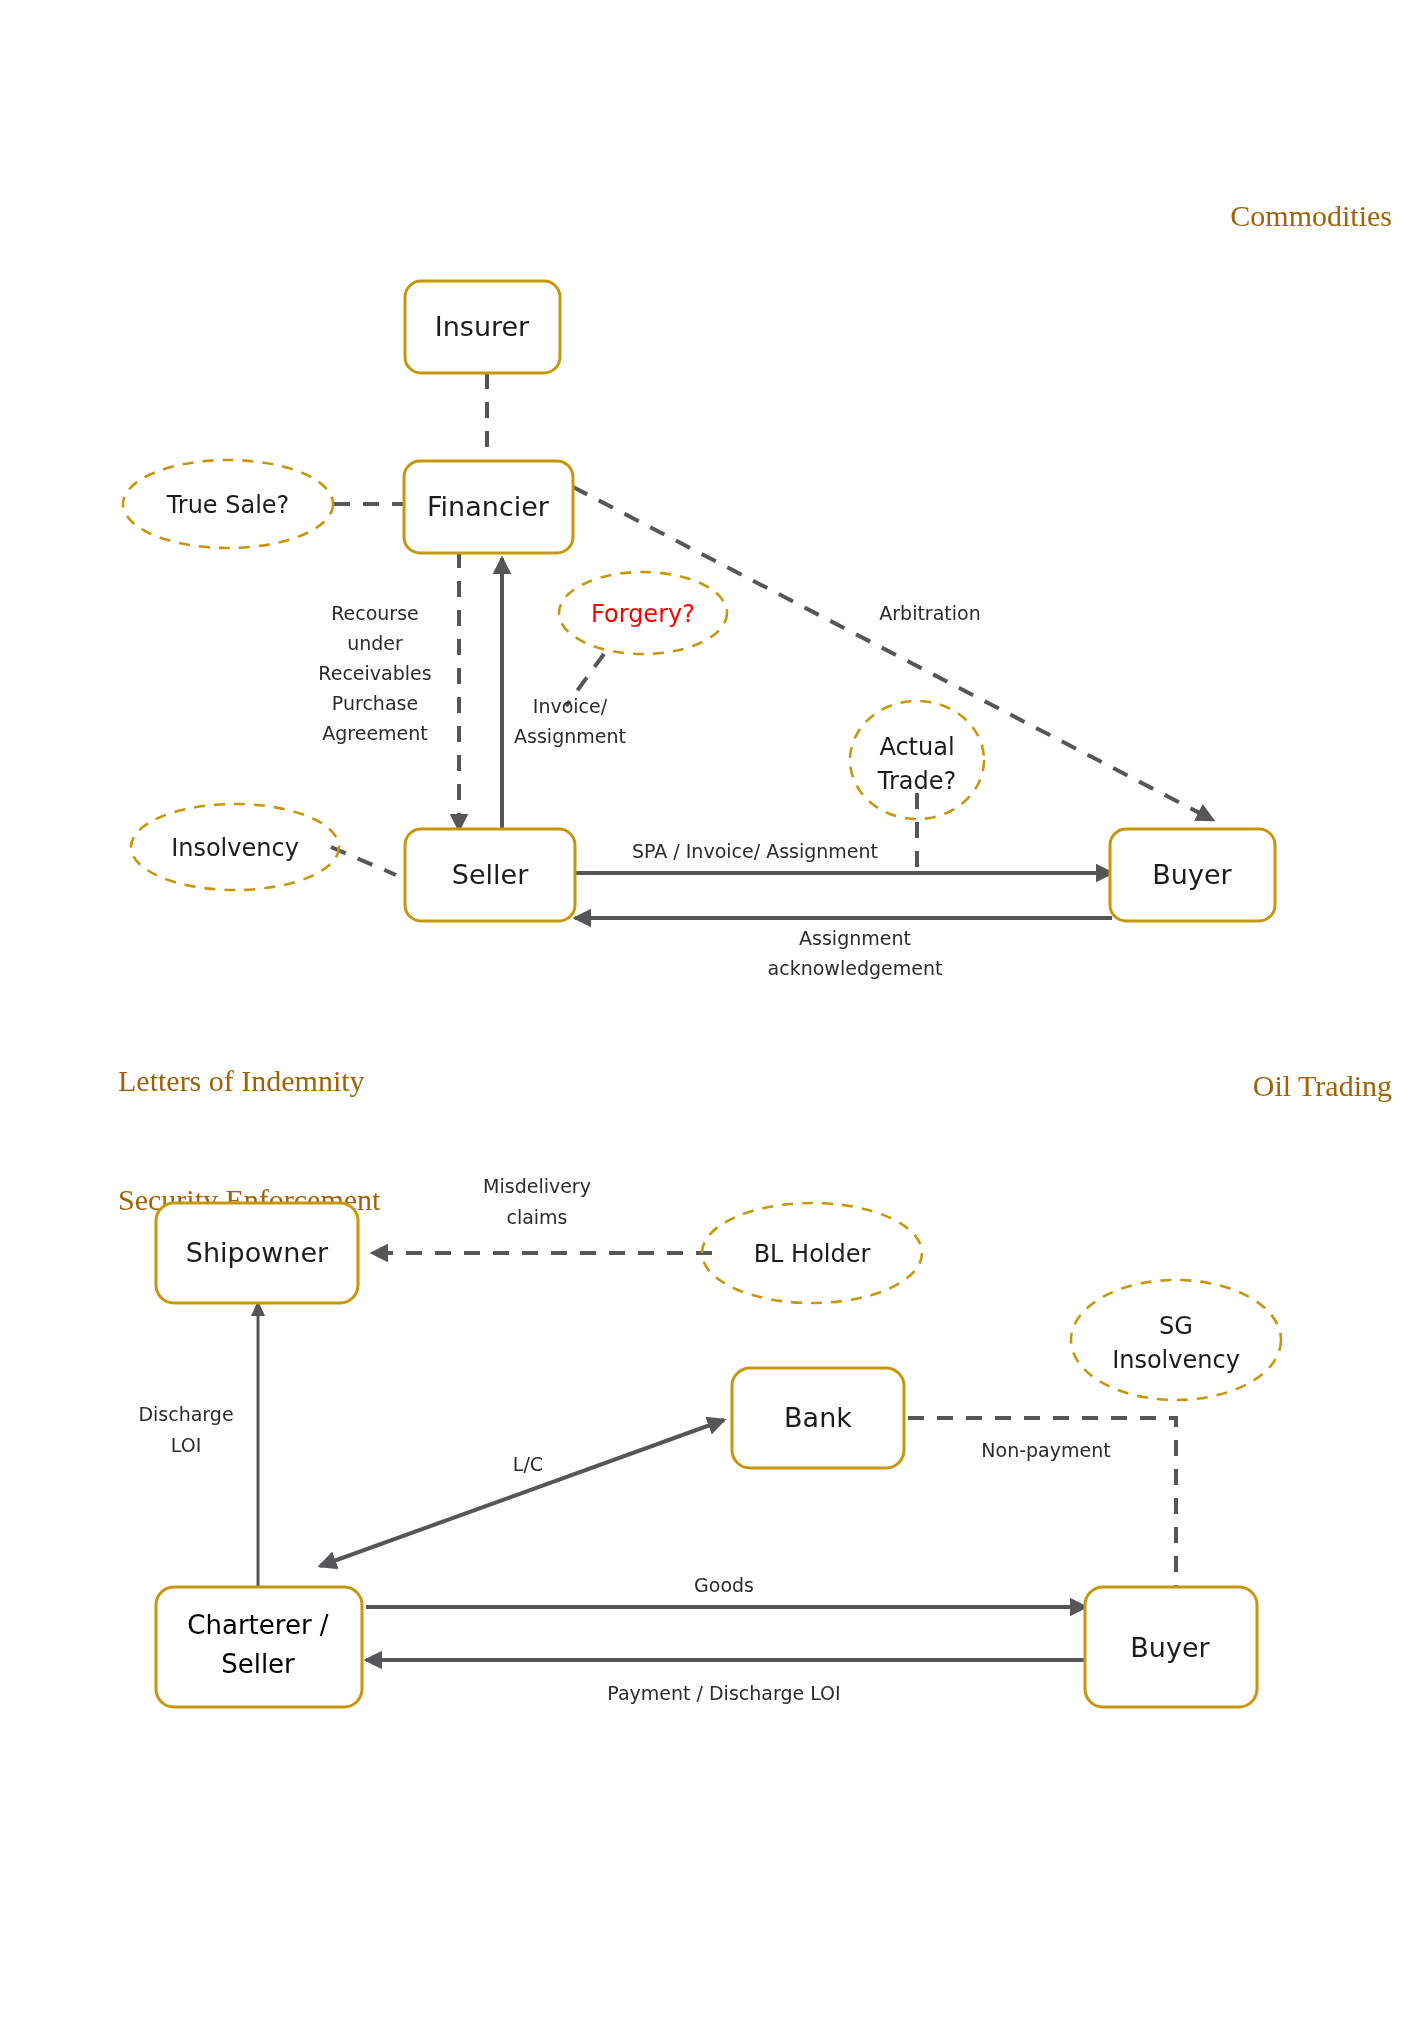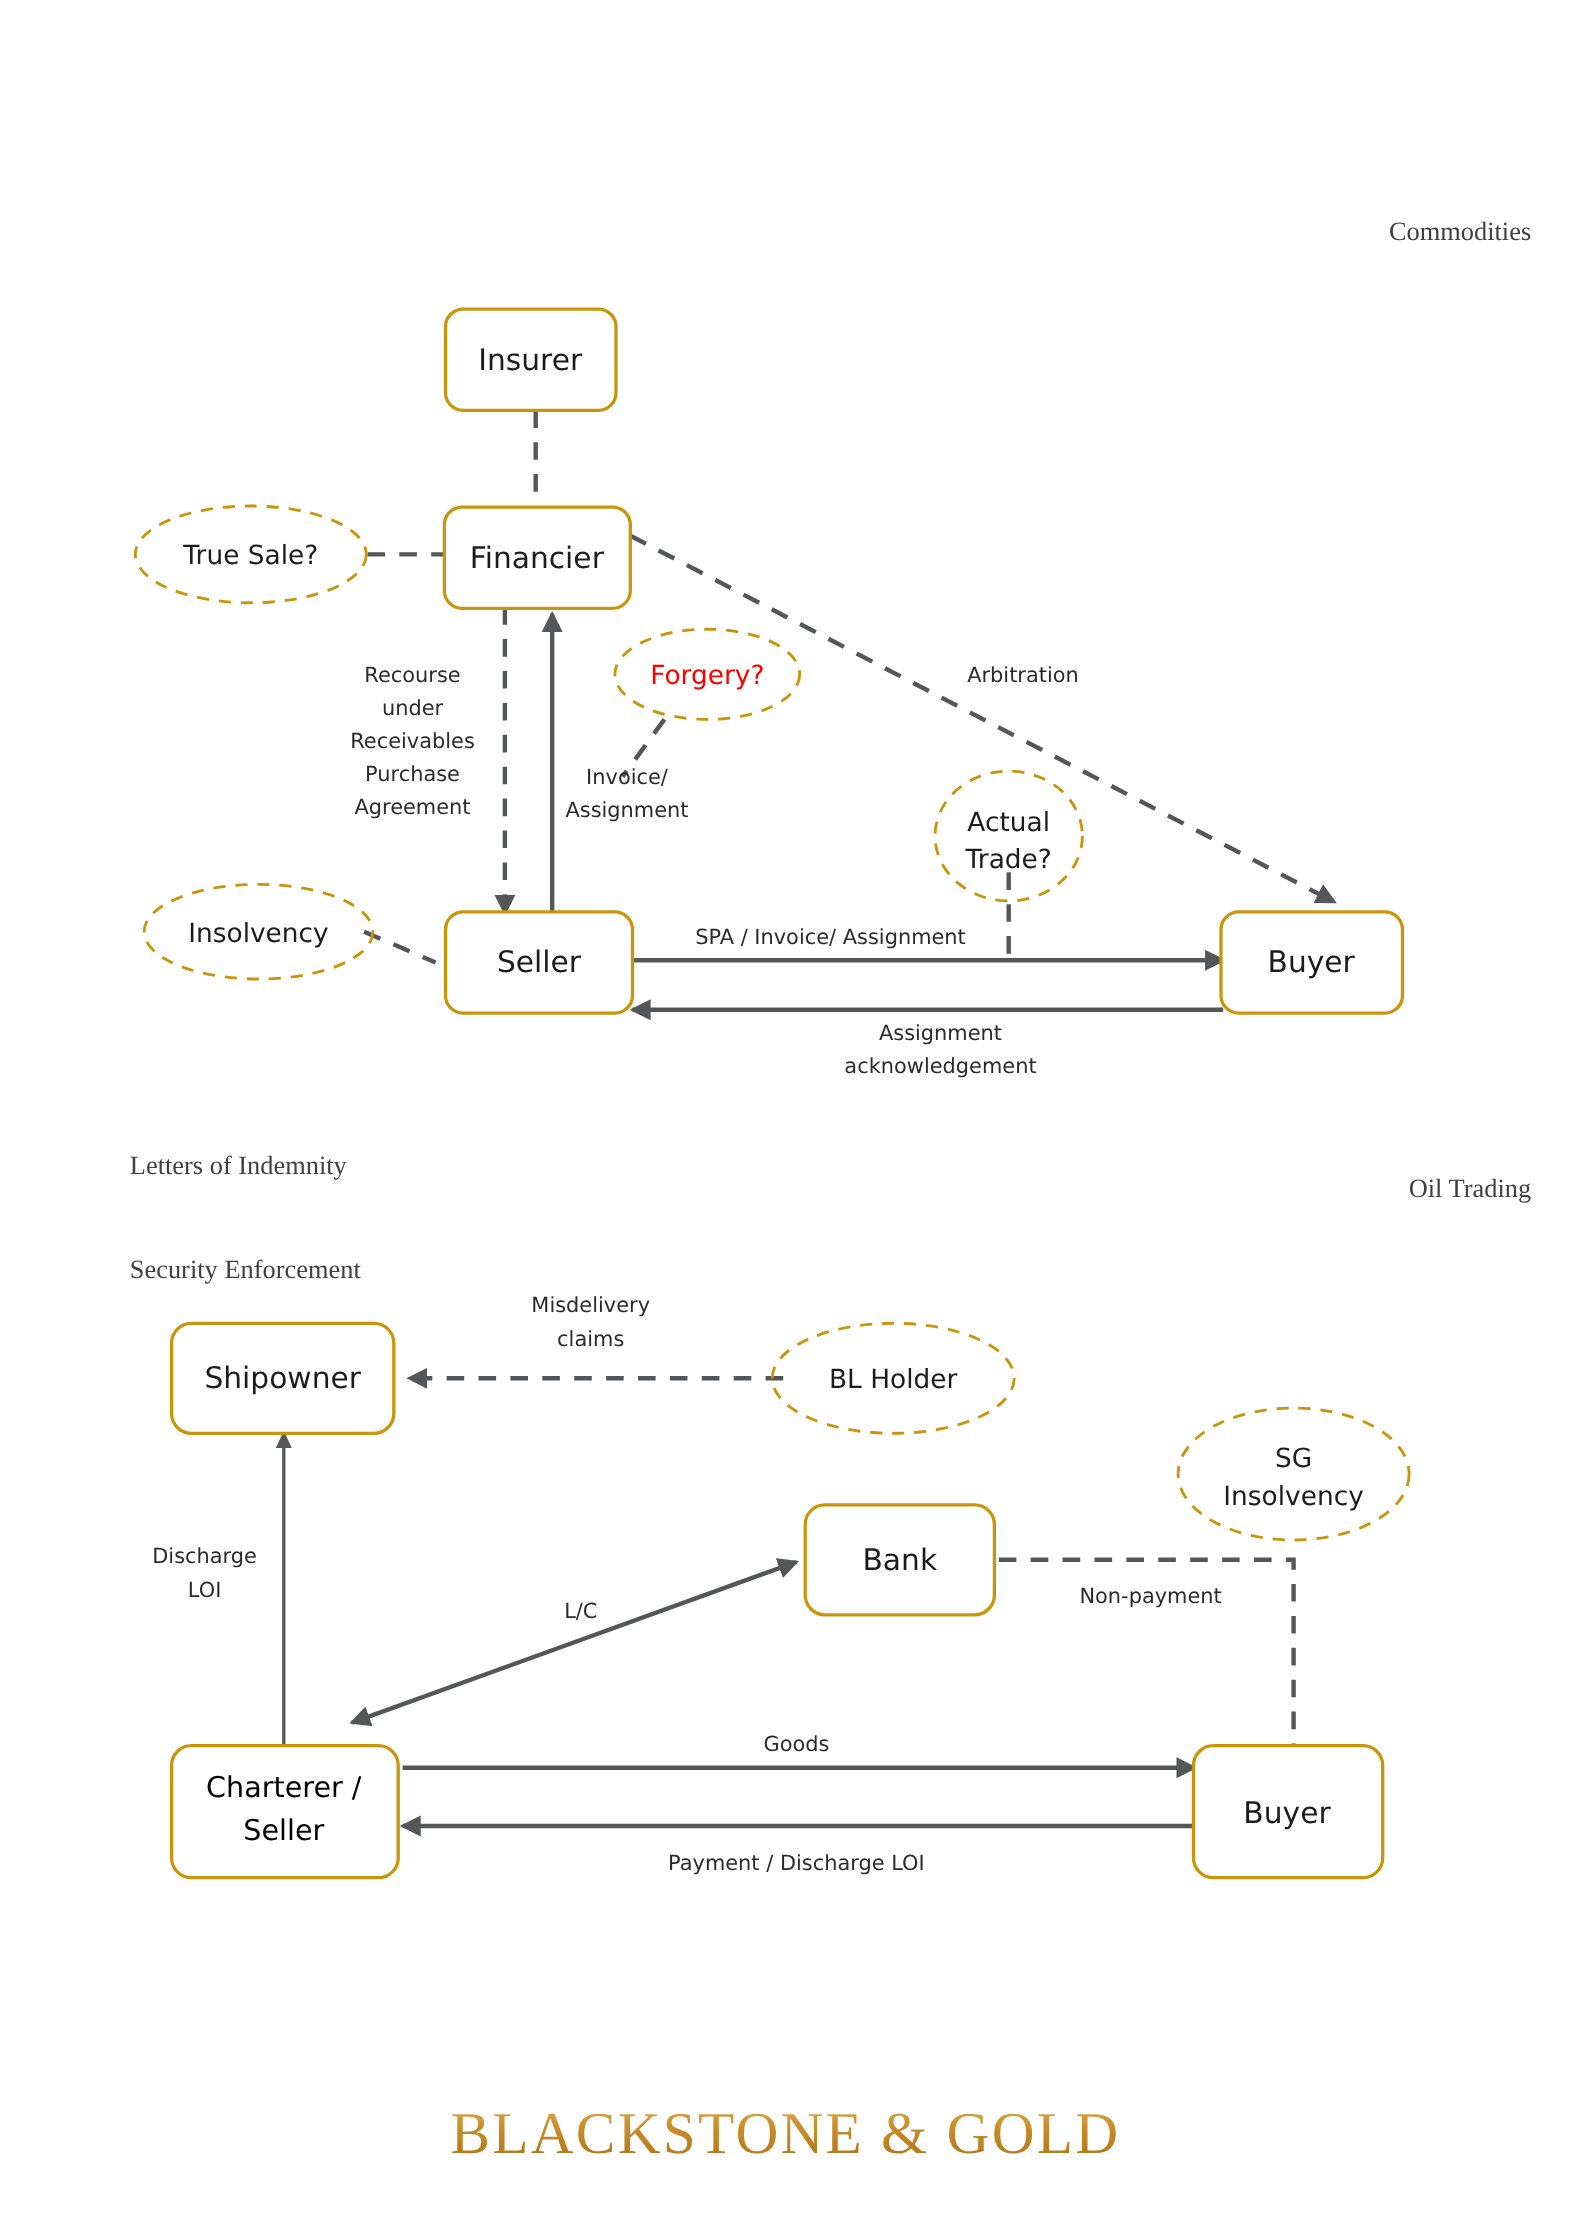--- a/index.html
+++ b/index.html
@@ -22,22 +22,22 @@
   }
   svg.diagram {
     position: absolute;
     left: 0; top: 0;
     width: 1428px;
     height: 2028px;
   }
   .hdr {
     position: absolute;
     font-family: "Liberation Serif", "DejaVu Serif", serif;
-    color: #404040;
-    font-size: 24px;
+    color: #a16207;
+    font-size: 30px;
     line-height: 1.32;
     white-space: pre;
   }
   .hdr-right { text-align: right; }
   .footer-logo {
     position: absolute;
     left: 0;
     top: 1908px;
     width: 1428px;
     text-align: center;
@@ -294,15 +294,14 @@
     <g>
       <text class="edge-label" x="724" y="1592" text-anchor="middle">Goods</text>
     </g>
 
     <g>
       <text class="edge-label" x="724" y="1700" text-anchor="middle">Payment / Discharge LOI</text>
     </g>
 
   </svg>
 
-  <div class="footer-logo">BLACKSTONE &amp; GOLD</div>
 
 </div>
 
 </body></html>

